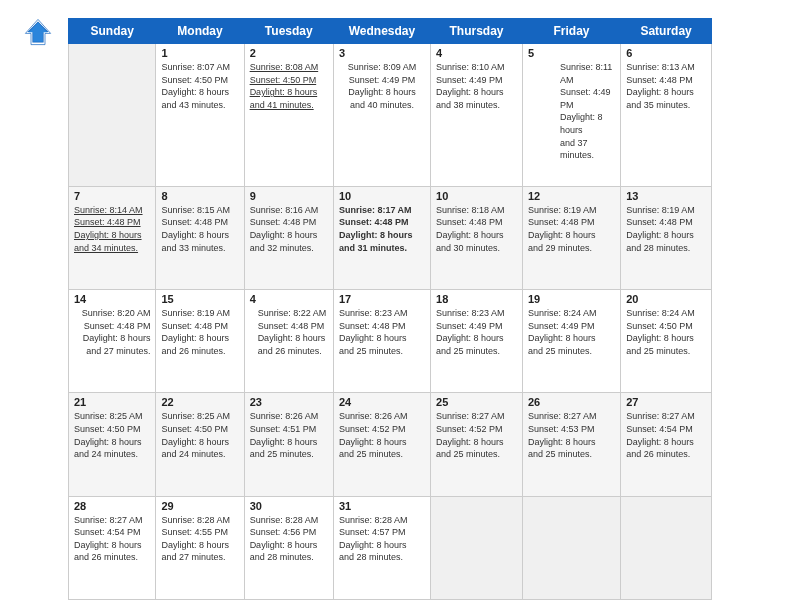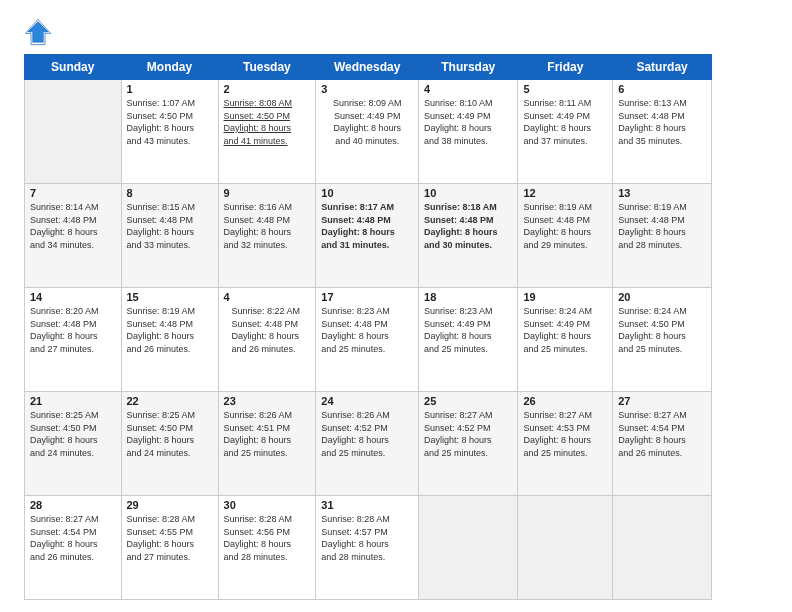--- a/index.html
+++ b/index.html
@@ -8,21 +8,22 @@
       background: #fff;
       width: 792px;
       height: 612px;
       overflow: hidden;
     }
     .page {
       width: 736px;
       height: 612px;
       padding: 18px 24px 12px 24px;
       display: flex;
-      flex-direction: column;
+      flex-direction: row;
+      gap: 12px;
     }
     .header {
       display: flex;
       align-items: flex-start;
       justify-content: space-between;
       margin-bottom: 8px;
     }
     .logo {
       display: flex;
       align-items: center;
@@ -126,21 +127,21 @@
           <th>Thursday</th>
           <th>Friday</th>
           <th>Saturday</th>
         </tr>
     </thead>
     <tbody id="calendar-body">
     <tr>
           <td class="empty-cell"></td>
           <td>
             <span class="day-num">1</span>
-            <div class="day-detail" style="white-space: pre-line;">Sunrise: 1:07 AM
+            <div class="day-detail" style="white-space: pre-line;">Sunrise: 8:07 AM
 Sunset: 4:50 PM
 Daylight: 8 hours
 and 43 minutes.</div>
           </td>
           <td>
             <span class="day-num">2</span>
             <div class="day-detail" style="white-space: pre-line; text-decoration: underline;">Sunrise: 8:08 AM
 Sunset: 4:50 PM
 Daylight: 8 hours
 and 41 minutes.</div>
@@ -154,37 +155,37 @@
           </td>
           <td>
             <span class="day-num">4</span>
             <div class="day-detail" style="white-space: pre-line;">Sunrise: 8:10 AM
 Sunset: 4:49 PM
 Daylight: 8 hours
 and 38 minutes.</div>
           </td>
           <td>
             <span class="day-num">5</span>
-            <div class="day-detail" style="white-space: pre-line;">Sunrise: 8:11 AM
+            <div class="day-detail" style="white-space: pre-line; margin-left: 32px;">Sunrise: 8:11 AM
 Sunset: 4:49 PM
 Daylight: 8 hours
 and 37 minutes.</div>
           </td>
           <td>
             <span class="day-num">6</span>
             <div class="day-detail" style="white-space: pre-line;">Sunrise: 8:13 AM
 Sunset: 4:48 PM
 Daylight: 8 hours
 and 35 minutes.</div>
           </td>
         </tr>
         <tr>
           <td>
             <span class="day-num">7</span>
-            <div class="day-detail" style="white-space: pre-line;">Sunrise: 8:14 AM
+            <div class="day-detail" style="white-space: pre-line; text-decoration: underline;">Sunrise: 8:14 AM
 Sunset: 4:48 PM
 Daylight: 8 hours
 and 34 minutes.</div>
           </td>
           <td>
             <span class="day-num">8</span>
             <div class="day-detail" style="white-space: pre-line;">Sunrise: 8:15 AM
 Sunset: 4:48 PM
 Daylight: 8 hours
 and 33 minutes.</div>
@@ -198,21 +199,21 @@
           </td>
           <td>
             <span class="day-num">10</span>
             <div class="day-detail" style="white-space: pre-line; font-weight: bold;">Sunrise: 8:17 AM
 Sunset: 4:48 PM
 Daylight: 8 hours
 and 31 minutes.</div>
           </td>
           <td>
             <span class="day-num">10</span>
-            <div class="day-detail" style="white-space: pre-line; font-weight: bold;">Sunrise: 8:18 AM
+            <div class="day-detail" style="white-space: pre-line;">Sunrise: 8:18 AM
 Sunset: 4:48 PM
 Daylight: 8 hours
 and 30 minutes.</div>
           </td>
           <td>
             <span class="day-num">12</span>
             <div class="day-detail" style="white-space: pre-line;">Sunrise: 8:19 AM
 Sunset: 4:48 PM
 Daylight: 8 hours
 and 29 minutes.</div>
@@ -221,21 +222,21 @@
             <span class="day-num">13</span>
             <div class="day-detail" style="white-space: pre-line;">Sunrise: 8:19 AM
 Sunset: 4:48 PM
 Daylight: 8 hours
 and 28 minutes.</div>
           </td>
         </tr>
         <tr>
           <td>
             <span class="day-num">14</span>
-            <div class="day-detail" style="white-space: pre-line;">Sunrise: 8:20 AM
+            <div class="day-detail" style="white-space: pre-line; text-align: right;">Sunrise: 8:20 AM
 Sunset: 4:48 PM
 Daylight: 8 hours
 and 27 minutes.</div>
           </td>
           <td>
             <span class="day-num">15</span>
             <div class="day-detail" style="white-space: pre-line;">Sunrise: 8:19 AM
 Sunset: 4:48 PM
 Daylight: 8 hours
 and 26 minutes.</div>

